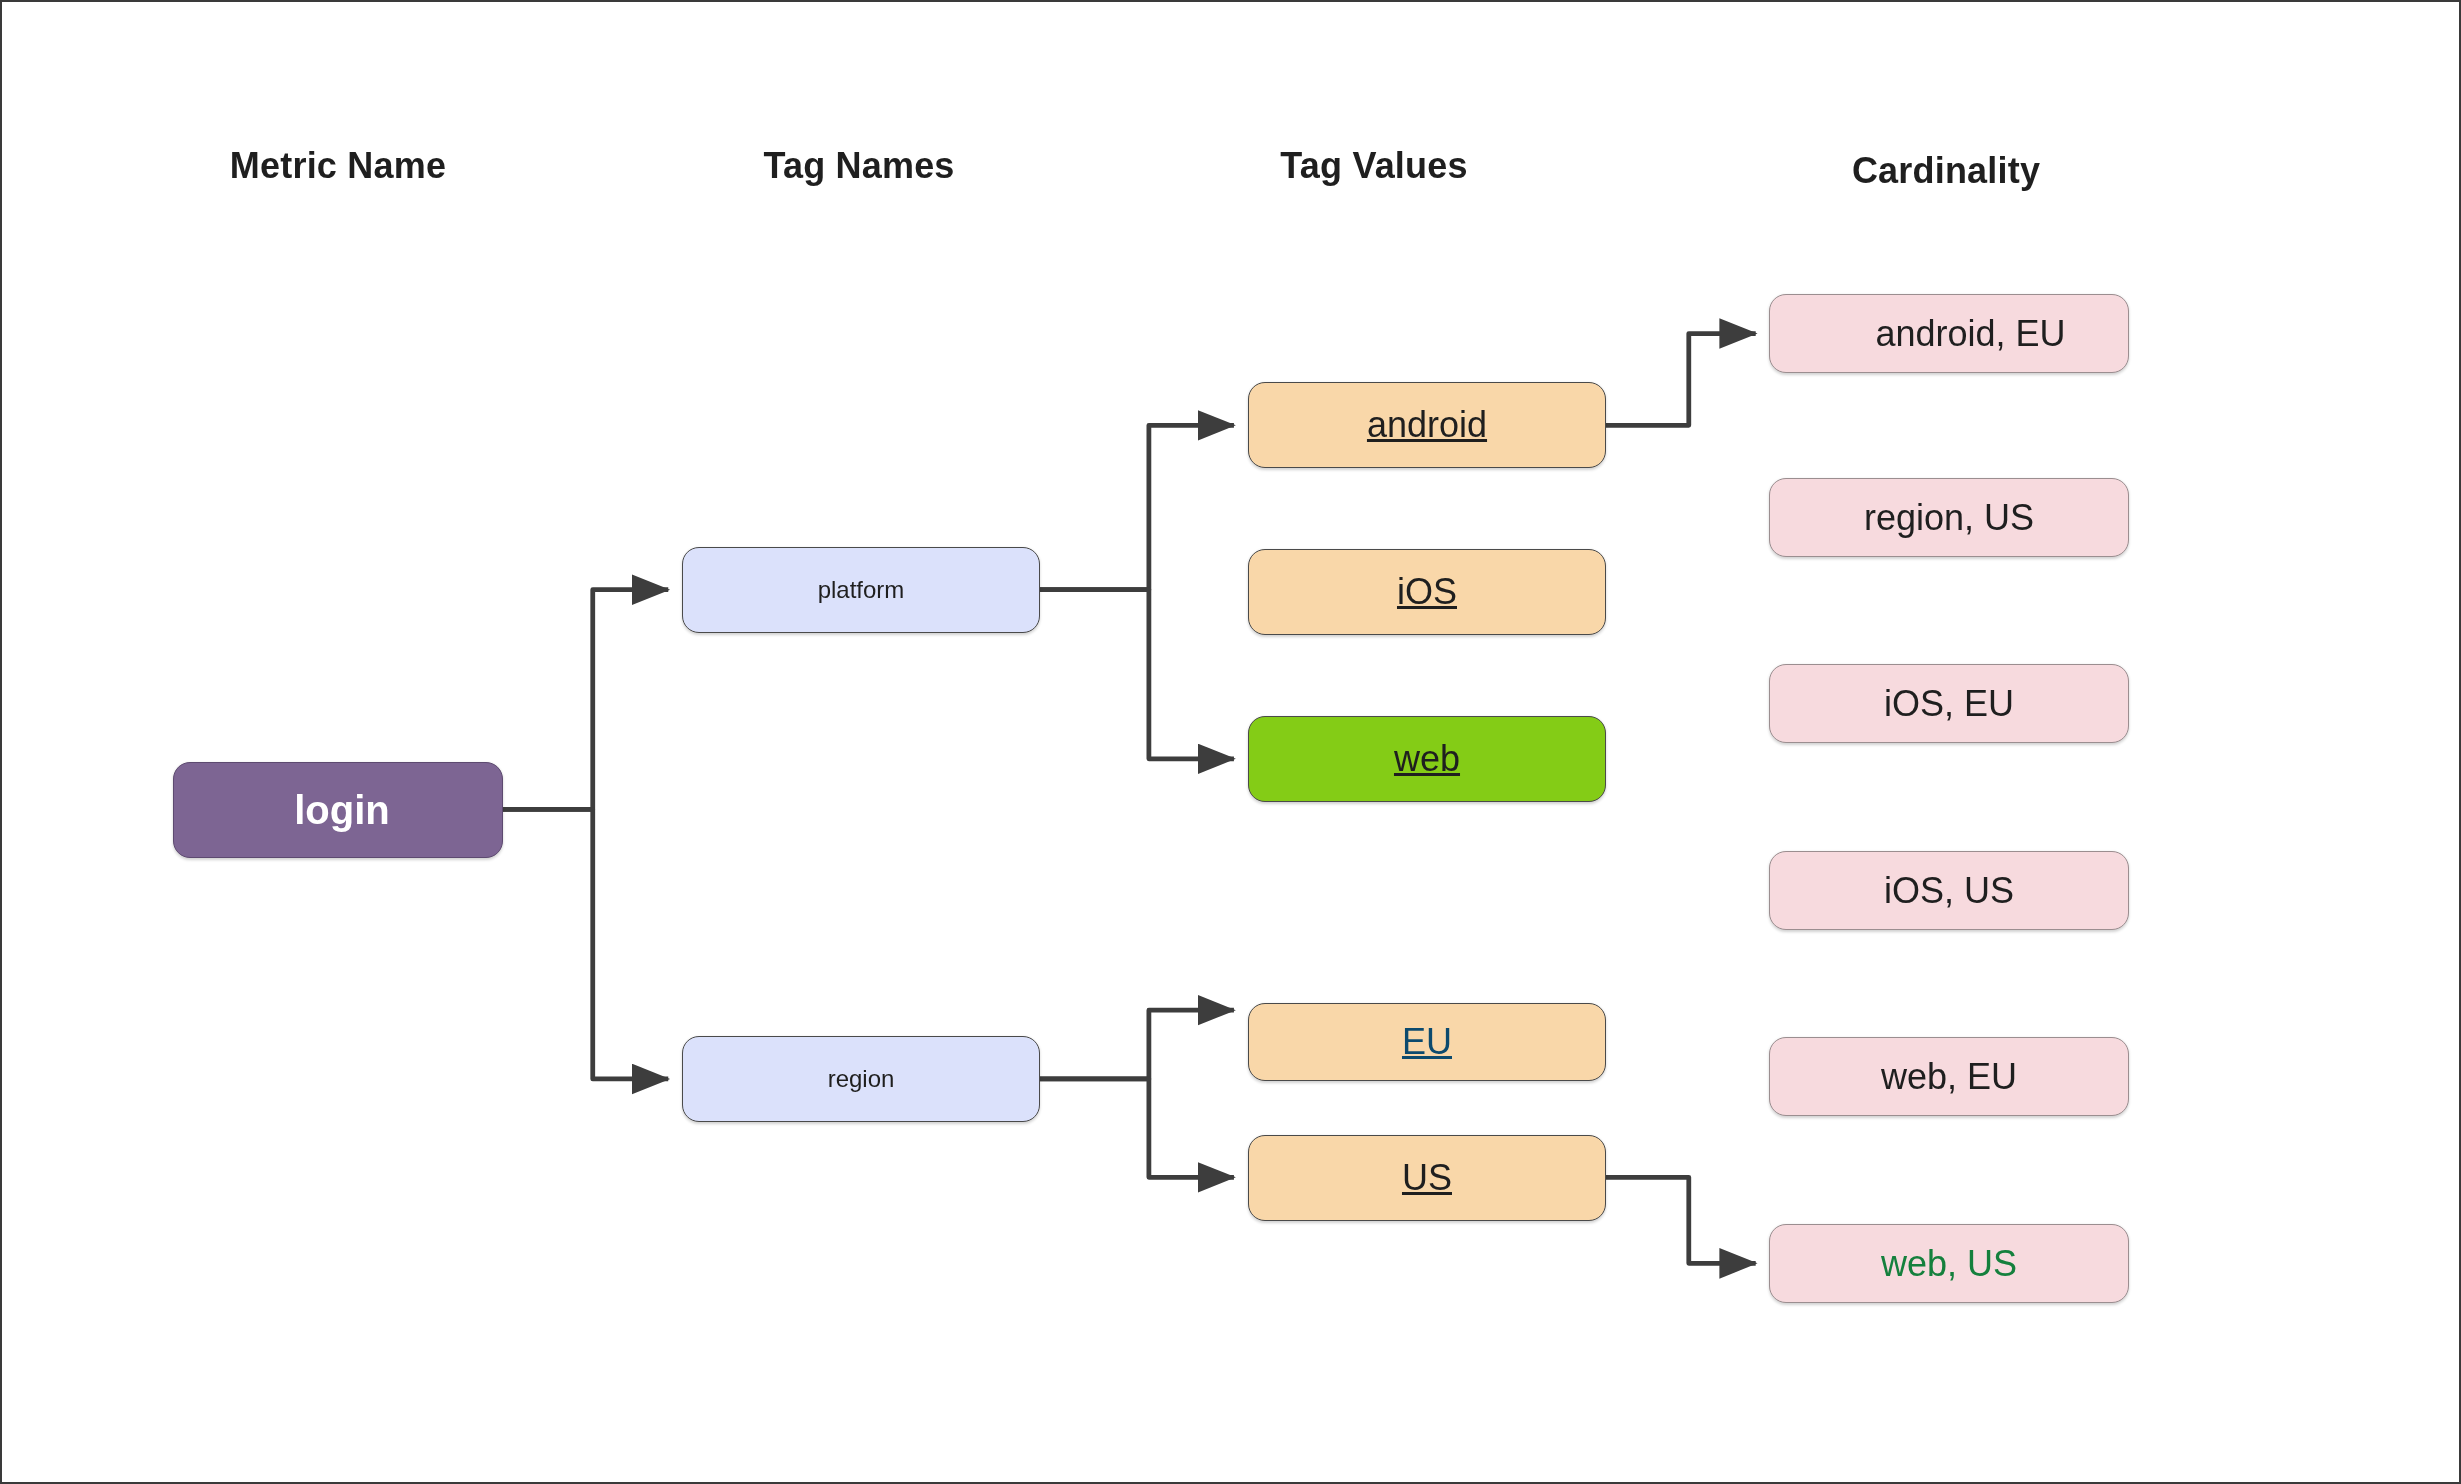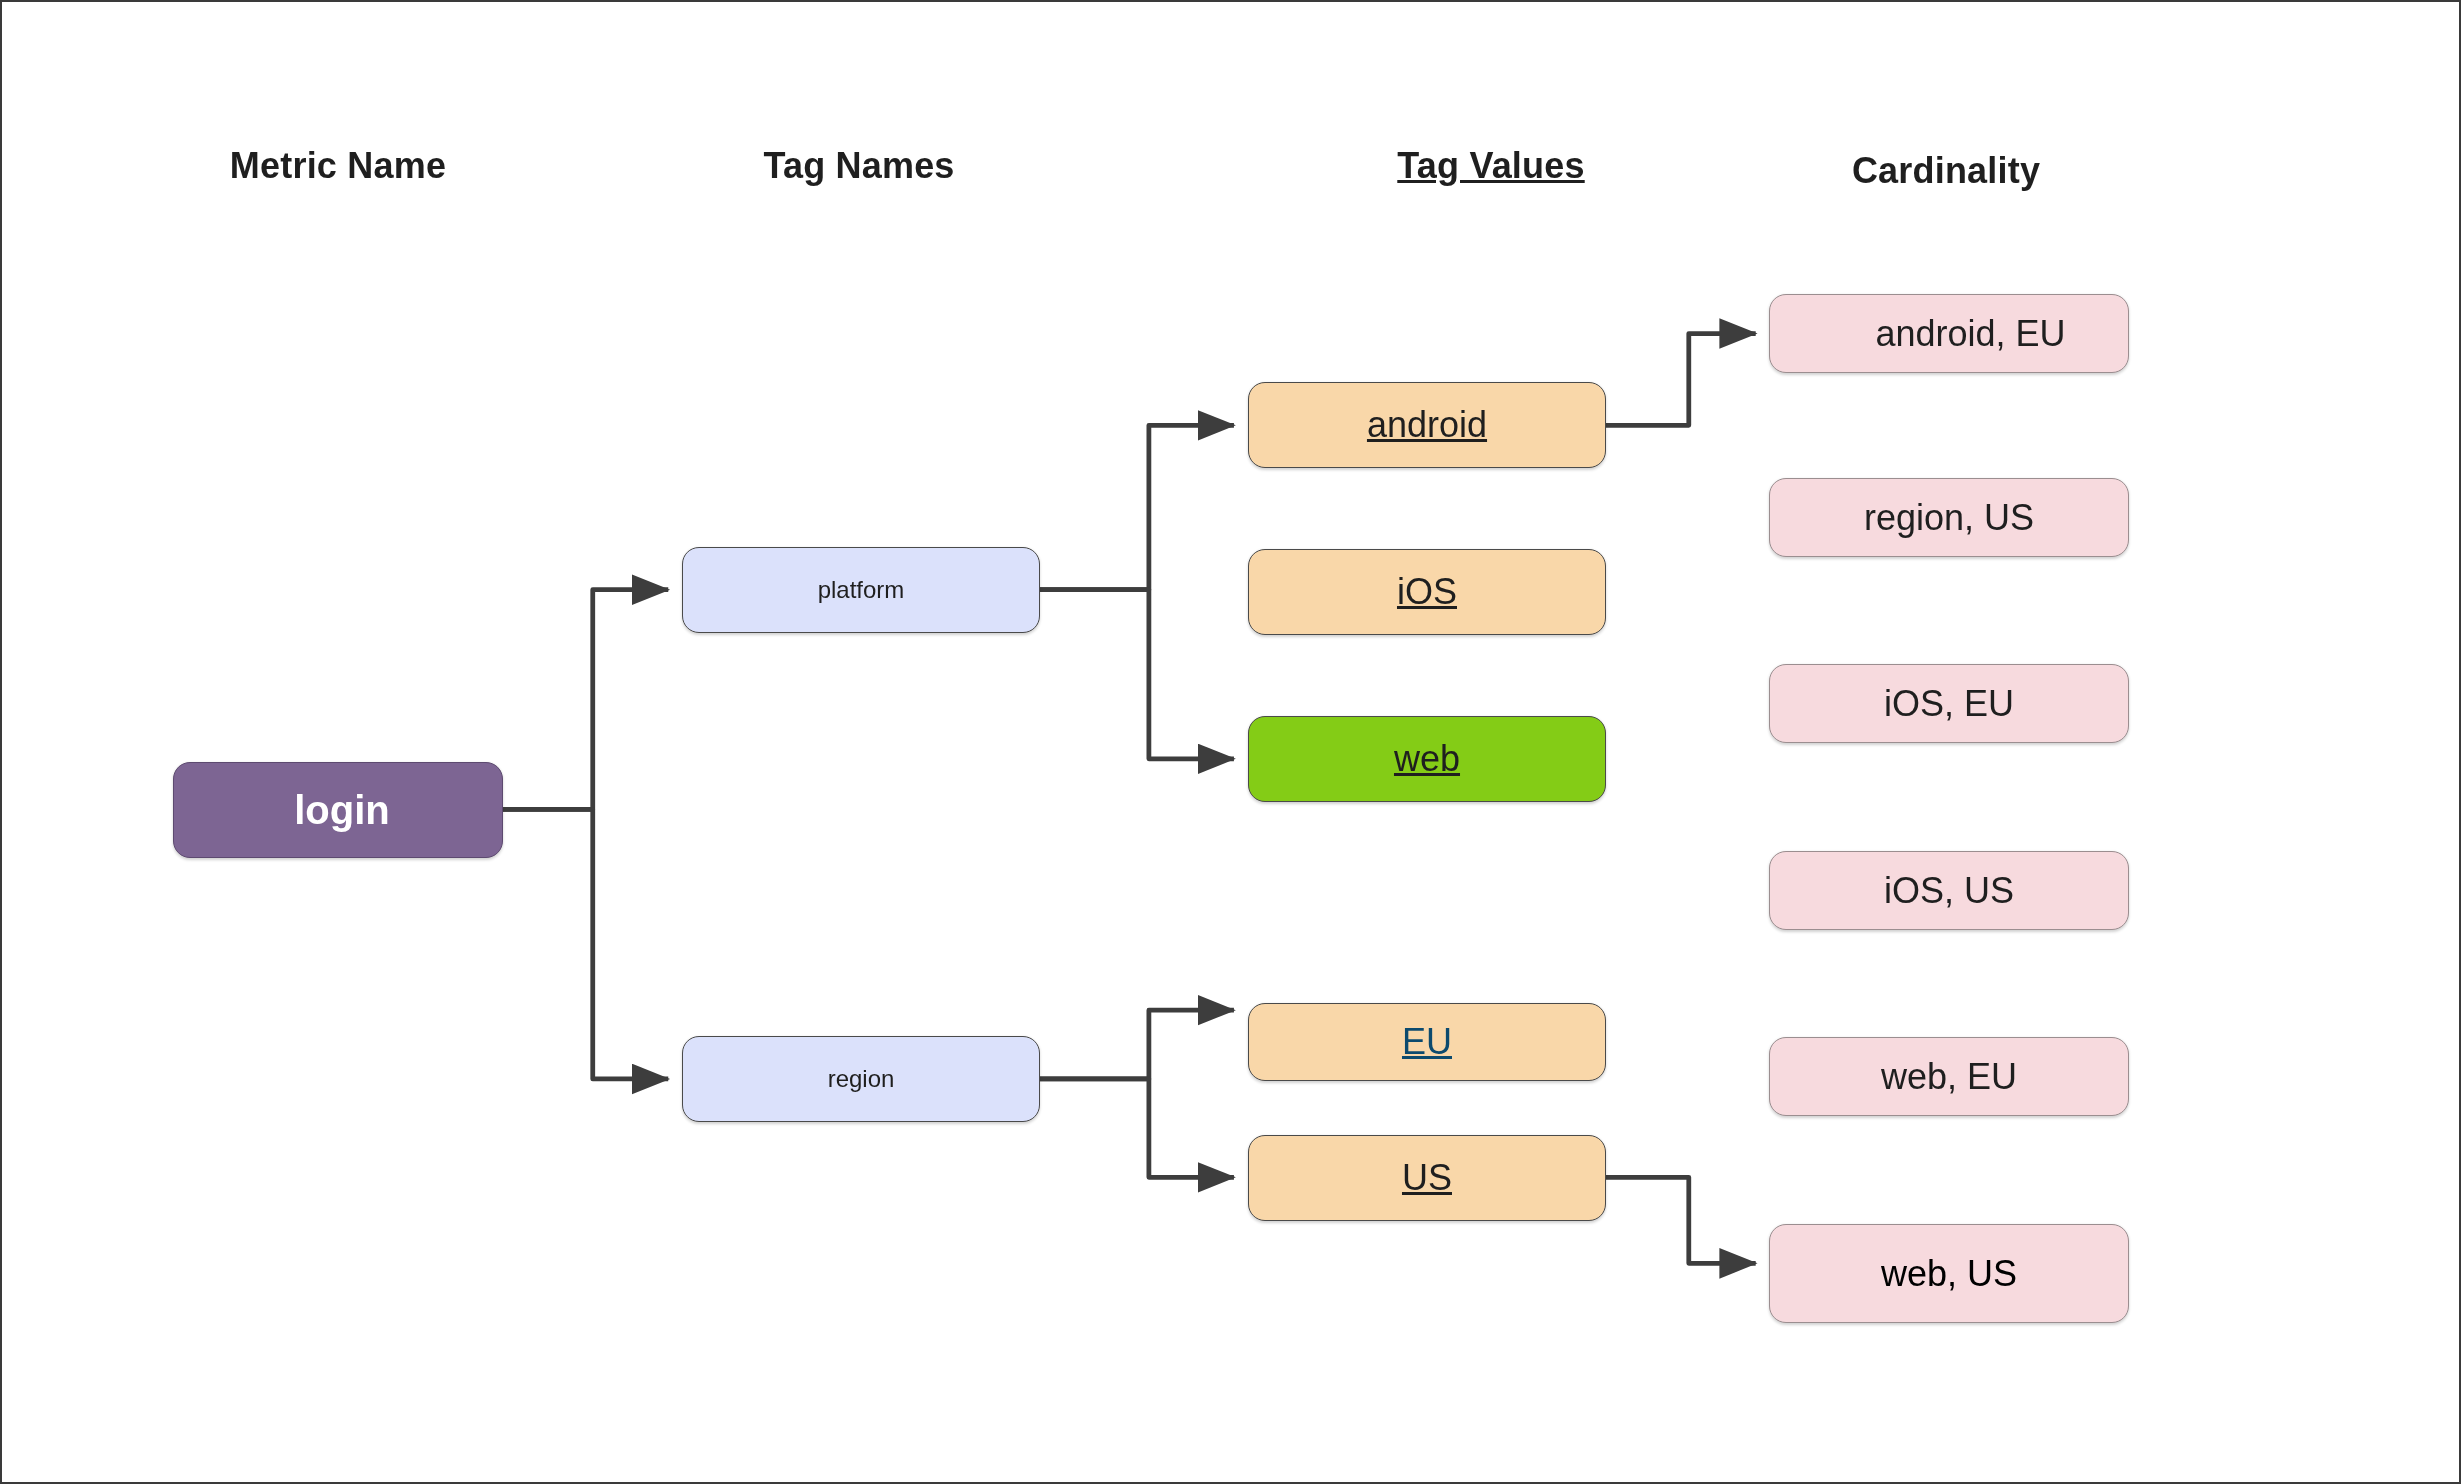--- a/index.html
+++ b/index.html
@@ -99,21 +99,21 @@
         <path d="M 1085 1127 L 1200 1127 L 1200 1055 L 1289 1055" fill="none" stroke="#3d3d3d" stroke-width="5" stroke-linejoin="round" stroke-linecap="butt" marker-end="url(#arrowhead)"></path>
         <path d="M 1085 1127 L 1200 1127 L 1200 1230 L 1289 1230" fill="none" stroke="#3d3d3d" stroke-width="5" stroke-linejoin="round" stroke-linecap="butt" marker-end="url(#arrowhead)"></path>
         <path d="M 1677 443 L 1765 443 L 1765 347 L 1835 347" fill="none" stroke="#3d3d3d" stroke-width="5" stroke-linejoin="round" stroke-linecap="butt" marker-end="url(#arrowhead)"></path>
         <path d="M 1677 1230 L 1765 1230 L 1765 1320 L 1835 1320" fill="none" stroke="#3d3d3d" stroke-width="5" stroke-linejoin="round" stroke-linecap="butt" marker-end="url(#arrowhead)"></path>
       </g>
   </svg>
 
   <div id="headers">
       <div class="col-header" style="left: 336px; top: 143px;">Metric Name</div>
       <div class="col-header" style="left: 857px; top: 143px;">Tag Names</div>
-      <div class="col-header" style="left: 1489px; top: 143px; text-decoration: underline;">Tag Values</div>
+      <div class="col-header" style="left: 1372px; top: 143px;">Tag Values</div>
       <div class="col-header" style="left: 1944px; top: 148px;">Cardinality</div>
     </div>
   <div id="nodes">
       <div class="node root" style="left: 171px; top: 760px; width: 330px; height: 96px; background: rgb(125, 101, 147); border-color: rgb(93, 74, 112); color: rgb(255, 255, 255);">
         <span class="node-label">login</span>
       </div>
       <div class="node tagname" style="left: 680px; top: 545px; width: 358px; height: 86px; background: rgb(219, 225, 251); border-color: rgb(74, 74, 74); color: rgb(31, 31, 31);">
         <span class="node-label">platform</span>
       </div>
       <div class="node tagname" style="left: 680px; top: 1034px; width: 358px; height: 86px; background: rgb(219, 225, 251); border-color: rgb(74, 74, 74); color: rgb(31, 31, 31);">
@@ -142,19 +142,19 @@
       </div>
       <div class="node cardinality" style="left: 1767px; top: 662px; width: 360px; height: 79px; background: rgb(247, 218, 222); border-color: rgb(155, 142, 144); color: rgb(31, 31, 31);">
         <span class="node-label">iOS, EU</span>
       </div>
       <div class="node cardinality" style="left: 1767px; top: 849px; width: 360px; height: 79px; background: rgb(247, 218, 222); border-color: rgb(155, 142, 144); color: rgb(31, 31, 31);">
         <span class="node-label">iOS, US</span>
       </div>
       <div class="node cardinality" style="left: 1767px; top: 1035px; width: 360px; height: 79px; background: rgb(247, 218, 222); border-color: rgb(155, 142, 144); color: rgb(31, 31, 31);">
         <span class="node-label">web, EU</span>
       </div>
-      <div class="node cardinality" style="left: 1767px; top: 1222px; width: 360px; height: 99px; background: rgb(247, 218, 222); border-color: rgb(155, 142, 144); color: #000000;">
+      <div class="node cardinality" style="left: 1767px; top: 1222px; width: 360px; height: 79px; background: rgb(247, 218, 222); border-color: rgb(155, 142, 144); color: #15803d;">
         <span class="node-label">web, US</span>
       </div>
     </div>
 
 </div>
 
 
 </body></html>

